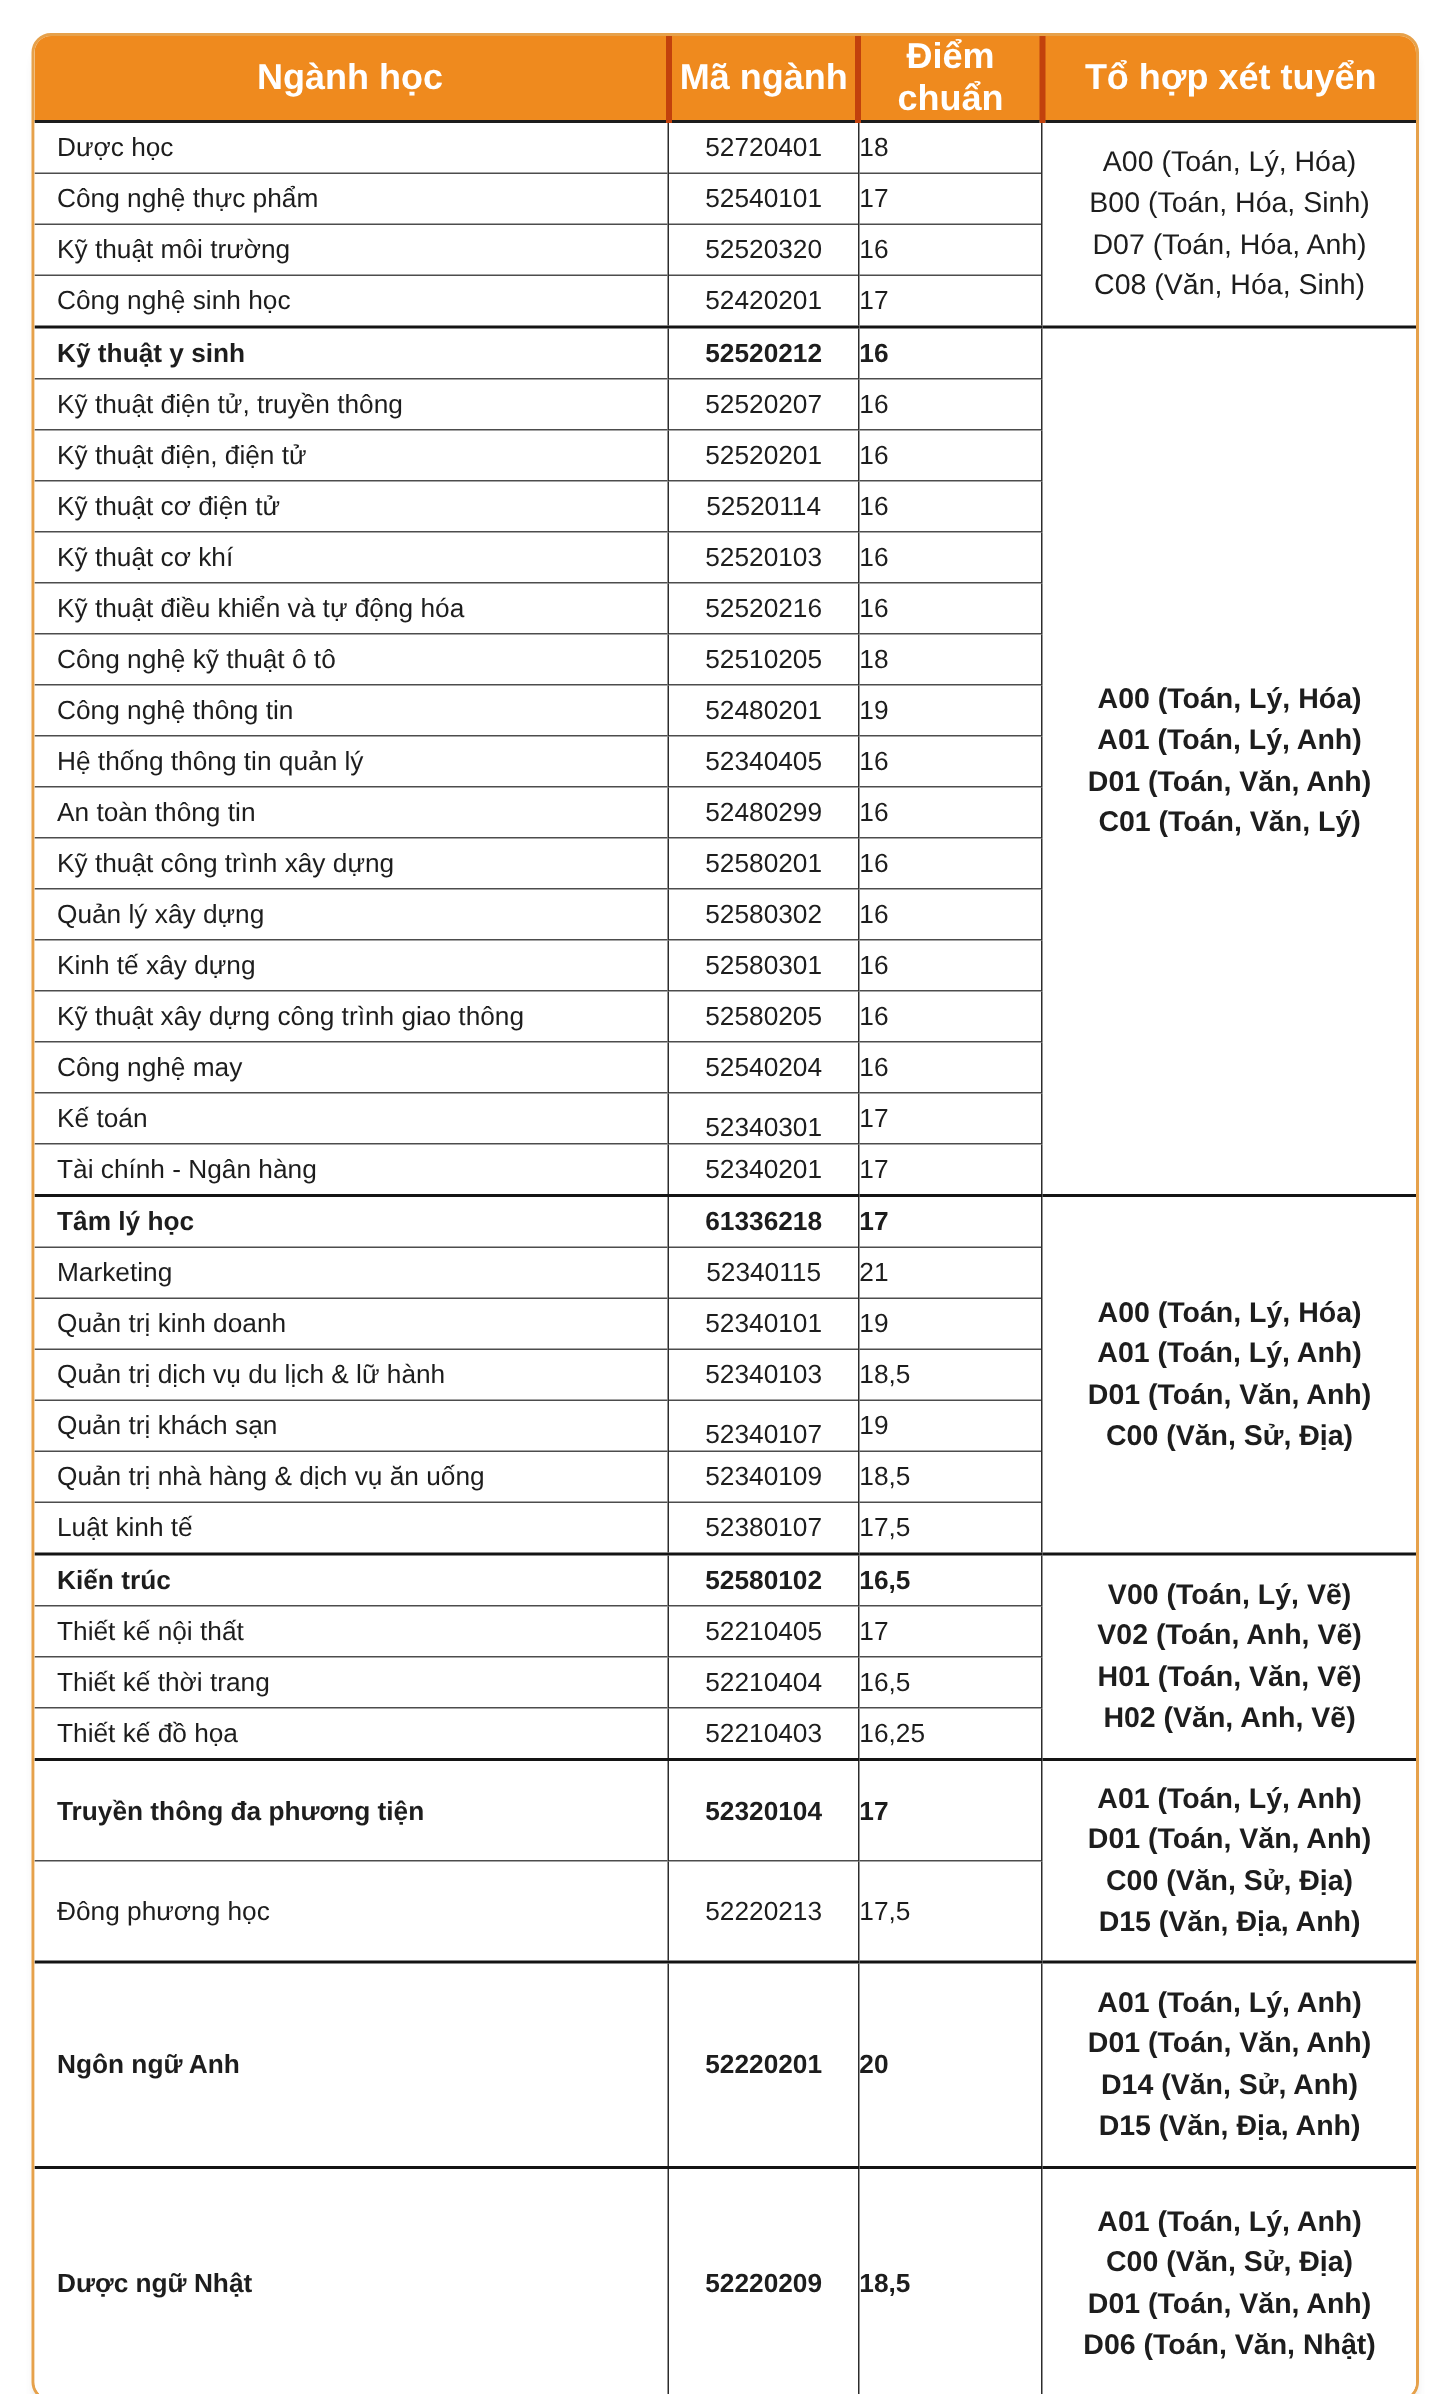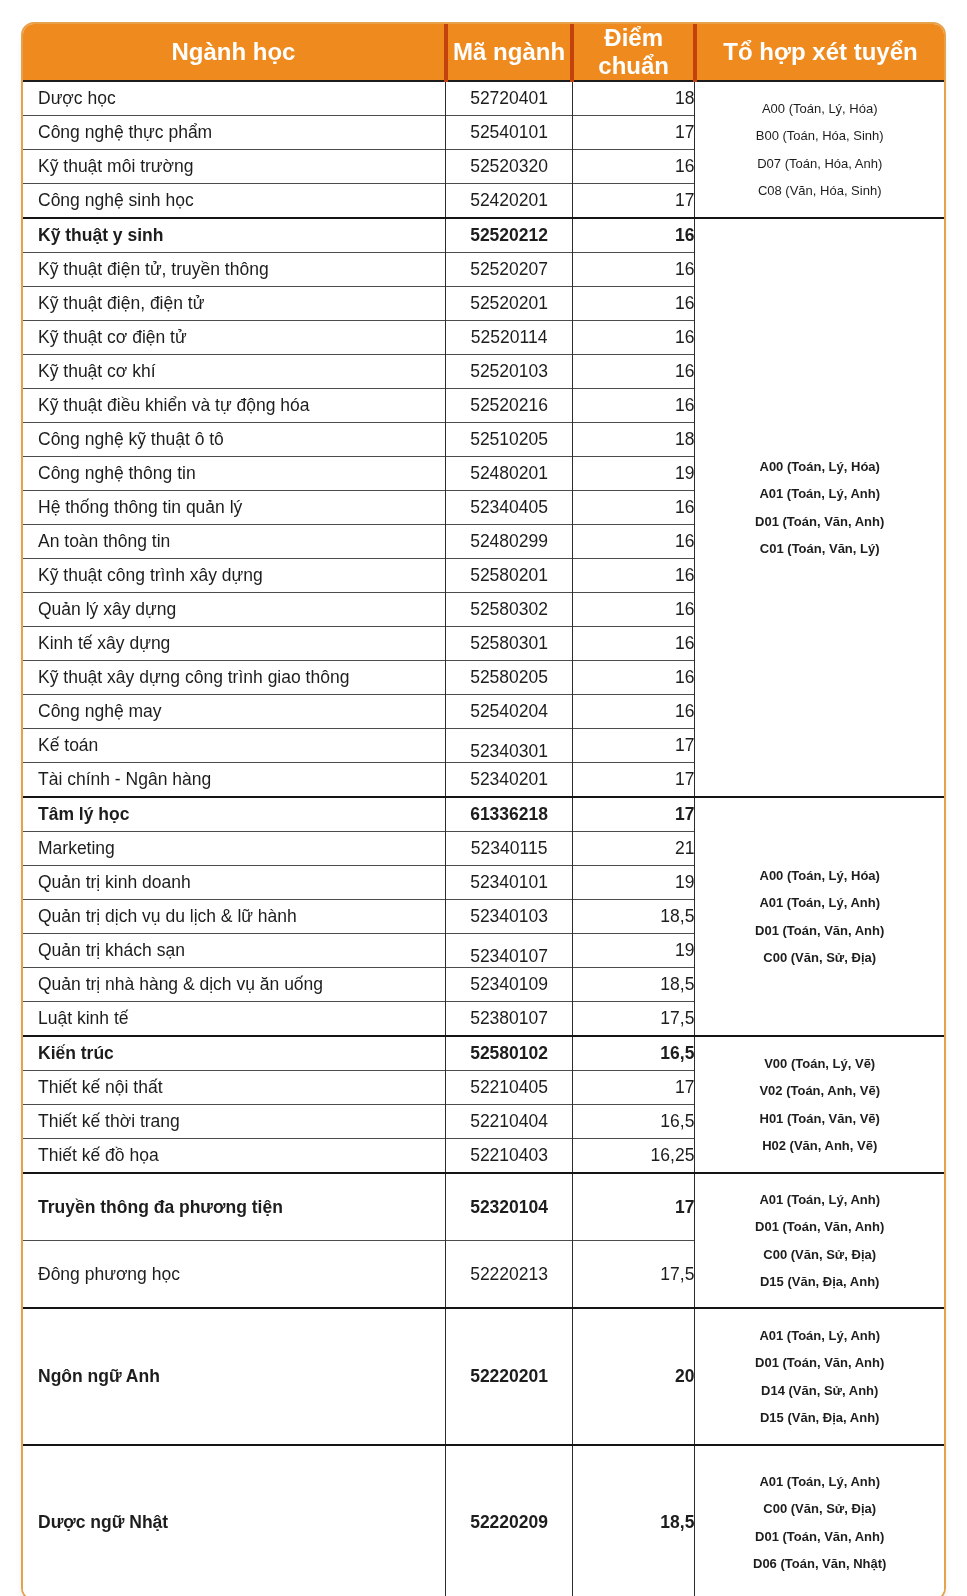--- a/index.html
+++ b/index.html
@@ -47,28 +47,28 @@
     border-top: 1px solid #4c4c4c;
     padding: 0;
     vertical-align: middle;
     background: #fff;
   }
   tbody tr:first-child td { border-top: none; }
   tbody tr.group-start td { border-top: 2px solid #141414; font-weight: bold; }
 
   td.major  { text-align: left; padding-left: 15px; border-right: 1.5px solid #2c2c2c; }
   td.code   { text-align: center; border-right: 1.5px solid #2c2c2c; }
-  td.score  { text-align: right; border-right: 1.5px solid #2c2c2c; }
+  td.score  { text-align: left; border-right: 1.5px solid #2c2c2c; }
   td.combo  { text-align: center; }
 
   tr.h-tall td { height: 66px; }
   tr.h-xl  td  { height: 135px; }
   tr.h-xxl td  { height: 153px; }
 
-  .combo-line { line-height: 27.5px; font-size: 13px; }
+  .combo-line { line-height: 27.5px; font-size: 19px; }
   .shift-down { position: relative; top: 6px; display: inline-block; }
 </style>
 </head>
 <body>
 
 <div class="page">
   <div class="table-wrap">
     <table class="adm">
       <colgroup>
         <col style="width:421px">

